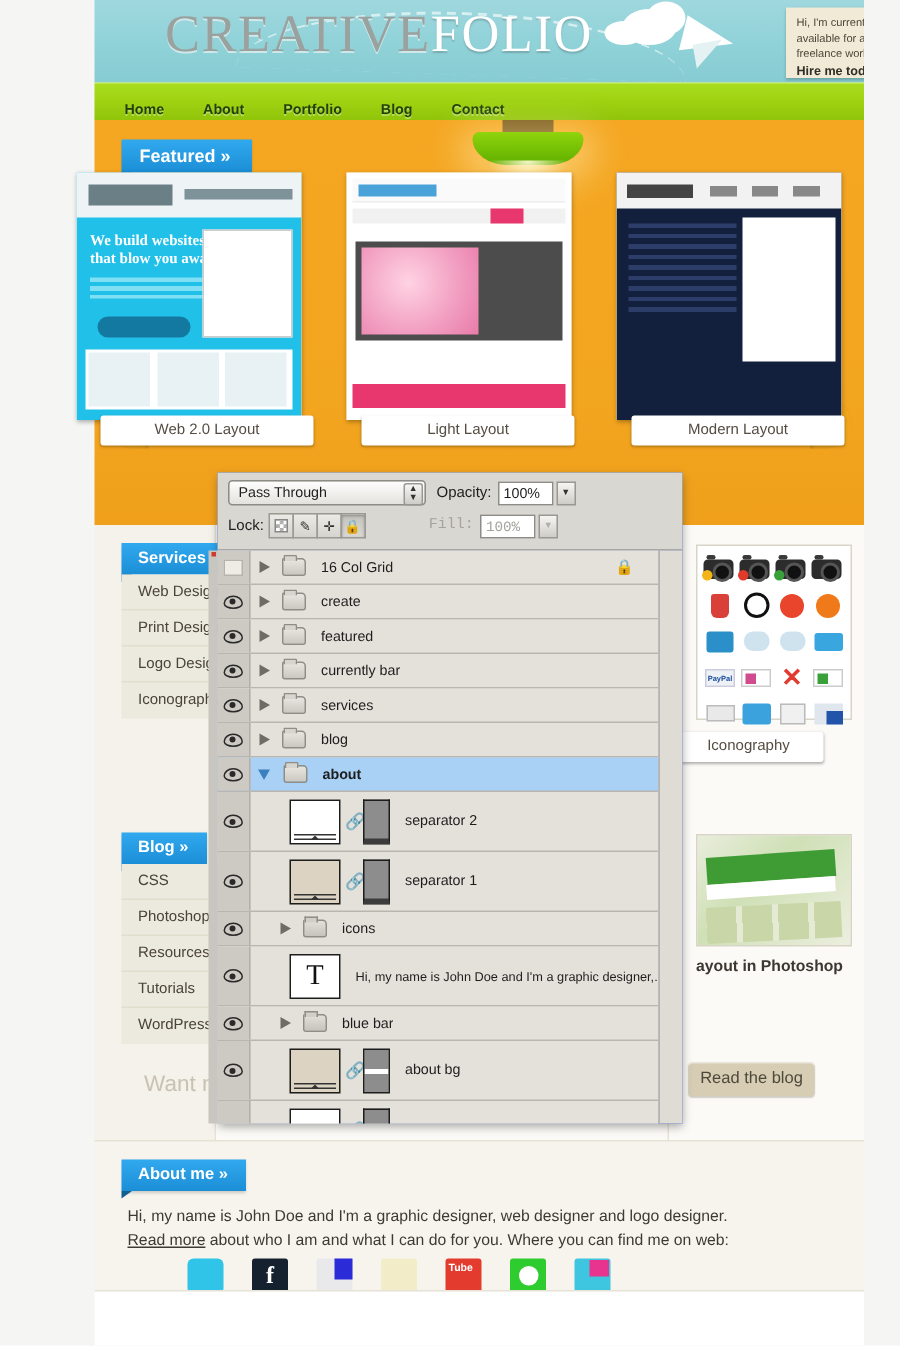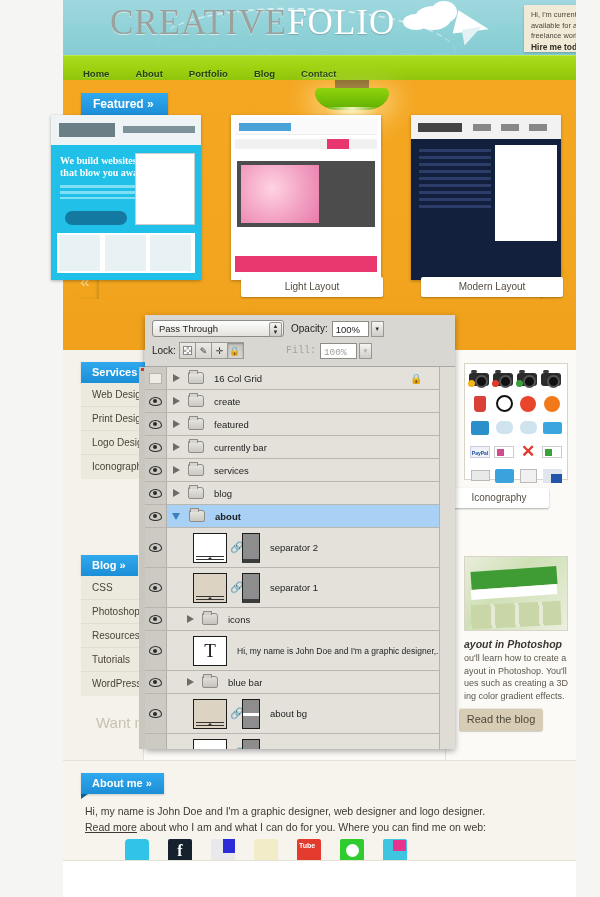--- a/index.html
+++ b/index.html
@@ -199,21 +199,21 @@
     box-shadow:inset 0 1px 0 rgba(255,255,255,.5), 0 1px 1px rgba(0,0,0,.18);
   }
 
   .blog-thumb { position:absolute; left:19px; top:13px; width:104px; height:75px;
     background:linear-gradient(135deg,#e9eddc 0%,#cfe0b6 40%,#ecefdf 100%);
     border:1px solid #d8d4c6; overflow:hidden; }
   .blog-thumb .gbar { position:absolute; left:6px; top:12px; width:86px; height:18px; background:#3f9c35; transform:rotate(-4deg);}
   .blog-thumb .wbar { position:absolute; left:6px; top:30px; width:86px; height:10px; background:#fff; transform:rotate(-4deg);}
   .blog-thumb .cards3 { position:absolute; left:6px; top:46px; width:90px; height:24px;
     background:repeating-linear-gradient(90deg,#c8d6a8 0 20px,#e4ead3 20px 24px); transform:rotate(-3deg);}
-  .blog-title { position:absolute; left:19px; top:94px; width:112px; font-size:10.5px; font-weight:bold; color:#3c3730;font-style:italic; }
+  .blog-title { position:absolute; left:19px; top:94px; width:112px; font-size:10.5px; font-weight:bold; color:#3c3730; }
   .blog-body { position:absolute; left:19px; top:108px; width:112px; font-size:9px; line-height:12.5px; color:#5d564a; }
 
   .more-text { position:absolute; left:96px; top:714px; font-size:15px; color:#c9c2b3; font-family:"Liberation Sans",sans-serif; }
 
   
   .about { position:absolute; left:63px; top:760px; width:513px; height:100px; background:#f7f4ed; border-top:1px solid #e6e2d6;}
   .about p { position:absolute; left:22px; top:42px; width:470px; font-size:10.5px; line-height:16px; color:#3f3a31;}
   .about a { color:#3f3a31; }
   .social { position:absolute; left:62px; top:78px; display:flex; gap:19px; }
   .si { width:24px; height:24px; border-radius:2px; }
@@ -389,20 +389,21 @@
       </div>
       <div class="thumb t3">
         <div class="m-dark">
           <div class="top"></div>
             <div class="lg"></div>
             <div class="tabs"></div>
           <div class="body"></div>
             <div class="shot"></div>
         </div>
       </div>
+      <div class="thumb-caption cap1">Web 2.0 Layout</div>
       <div class="thumb-caption cap2">Light Layout</div>
       <div class="thumb-caption cap3">Modern Layout</div>
     </div>
   </div>
 
   <div class="content">
     <div class="col-left"></div>
     <div class="divider-v" style="left:80px;"></div>
     <div class="divider-v" style="left:382px;"></div>
 
@@ -493,21 +494,20 @@
           </div>
       </div>
       <div class="tip" style="left:4px; top:138px; width:100px;">Iconography</div>
 
       <div class="blog-thumb" style="top:206px;">
         <div class="gbar"></div>
           <div class="wbar"></div>
           <div class="cards3"></div>
       </div>
       <div class="blog-title" style="top:288px;">ayout in Photoshop</div>
-      <div class="blog-body" style="top:302px;">ou'll learn how to create a ayout in Photoshop. You'll ues such as creating a 3D ing color gradient effects.</div>
       <div class="btn-tan" style="left:14px; top:358px; width:84px;">Read the blog</div>
     </div>
   </div>
 
   <div class="more-text">Want more articles and tutorials?</div>
 
   <div class="about">
     <div class="widget-tag" style="left:18px; top:12px;">About me »</div>
     <p>
       <span>Hi, my name is John Doe and I'm a graphic designer, web designer and logo designer.</span><br>

